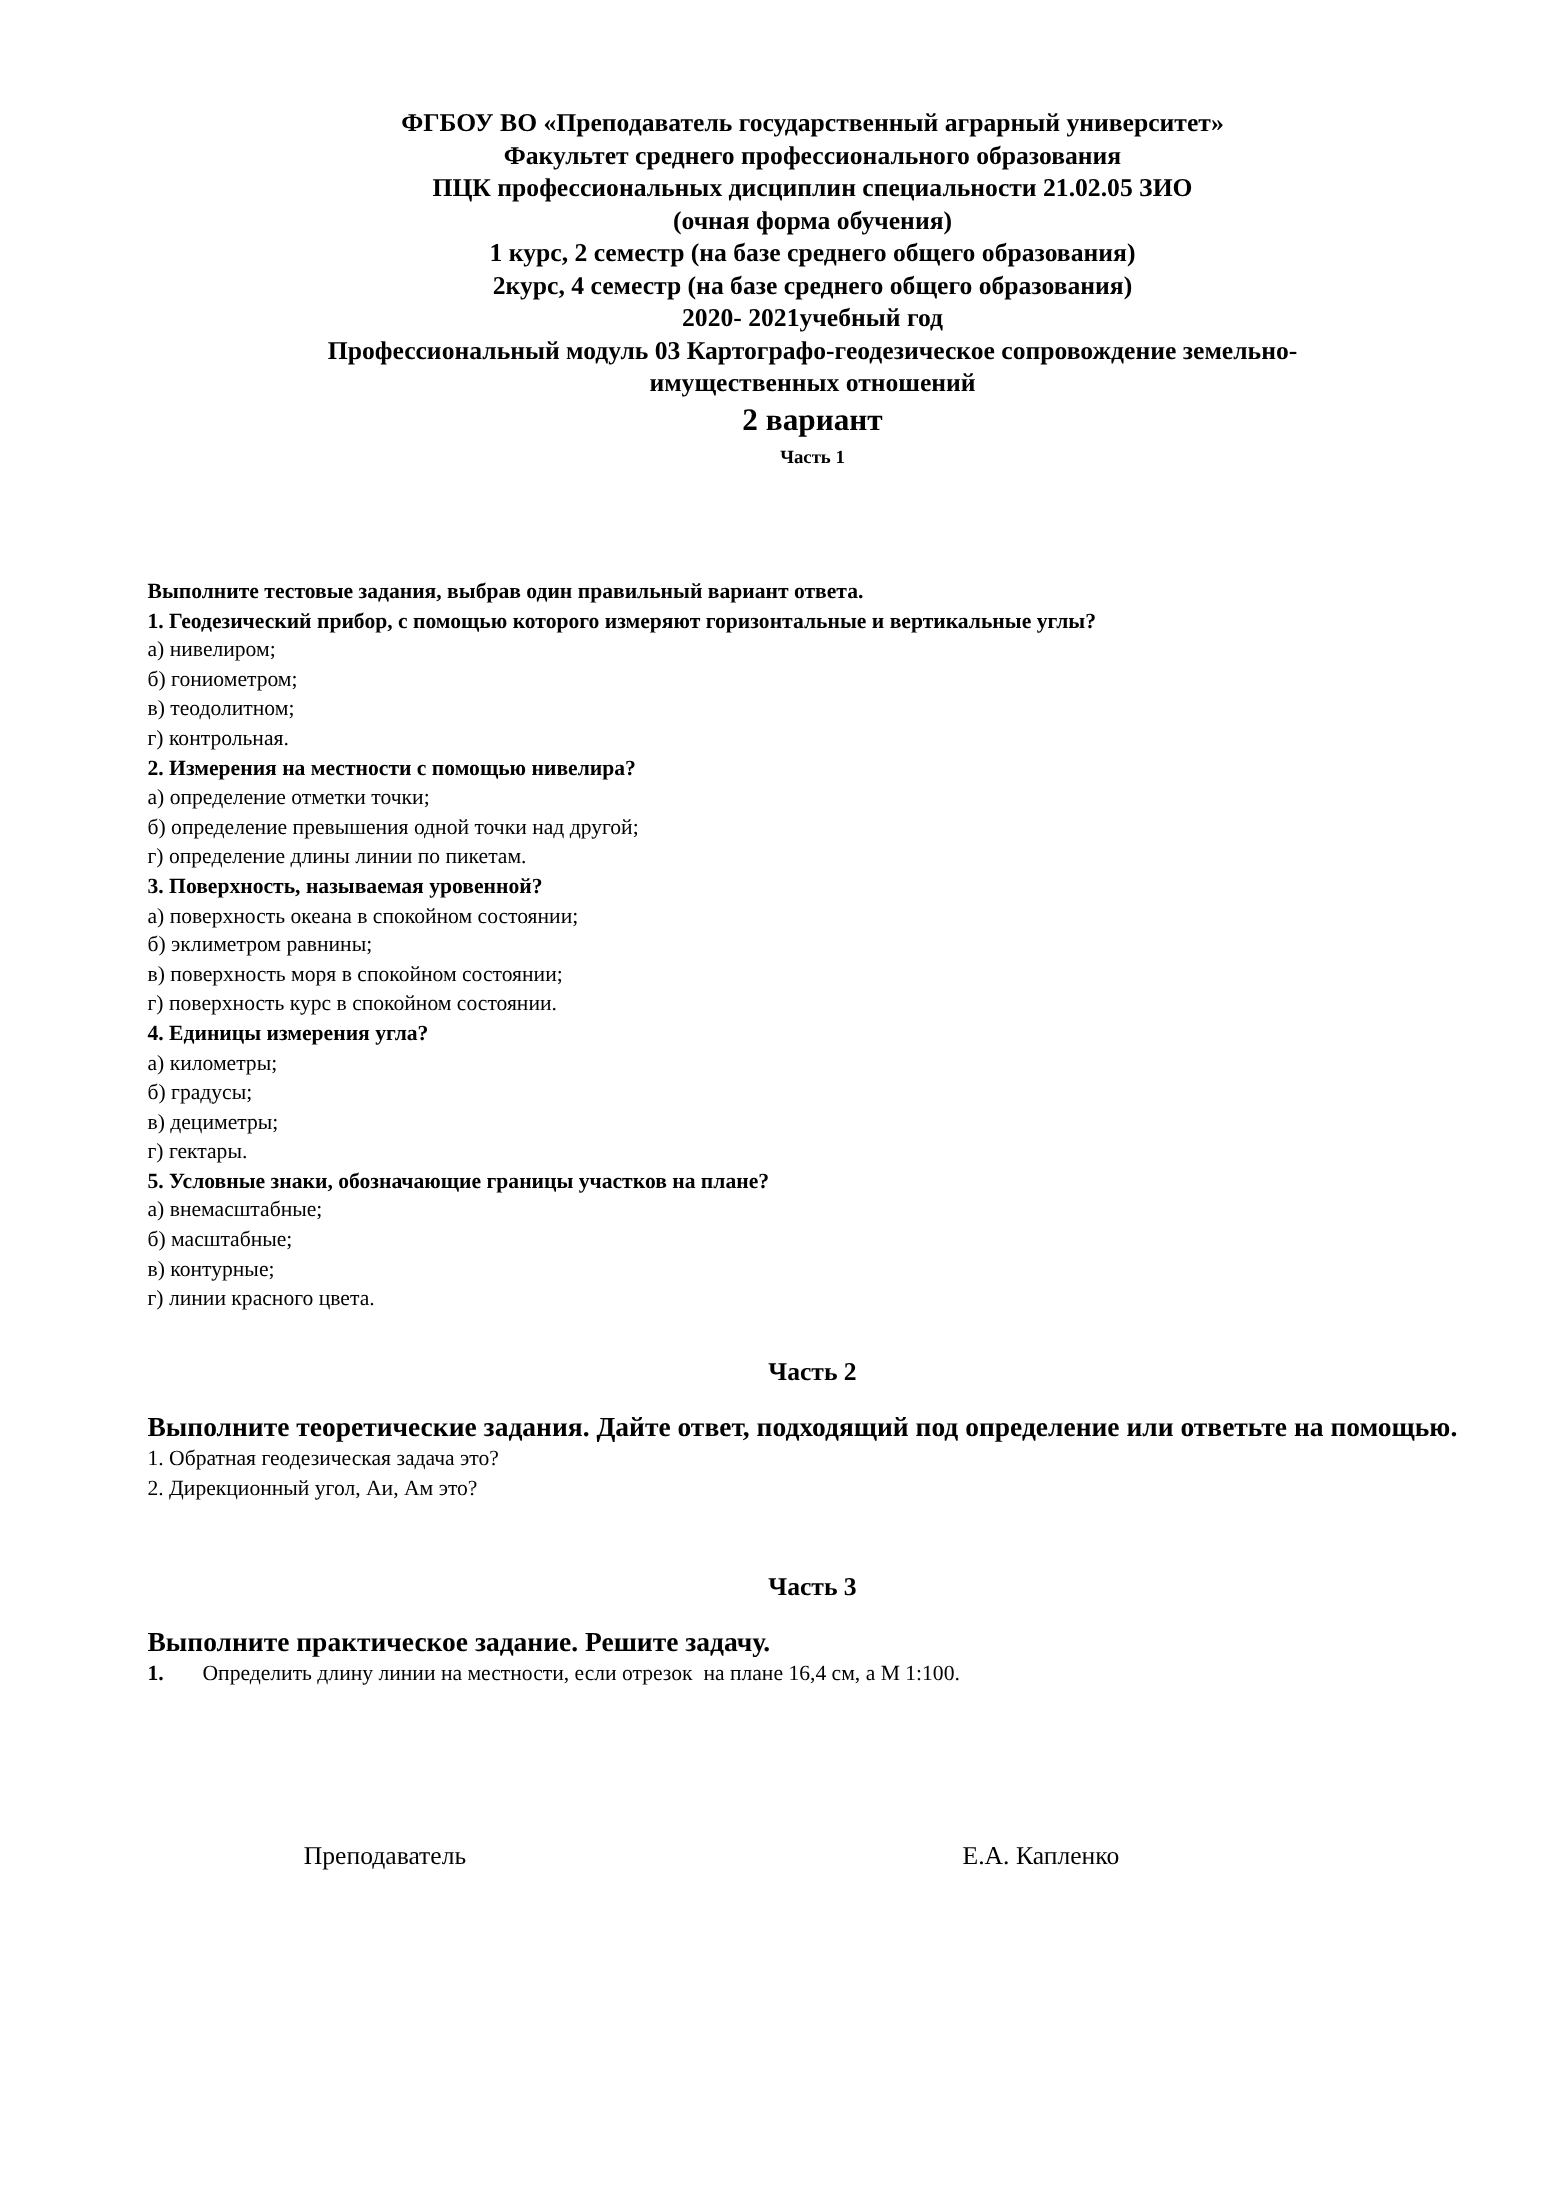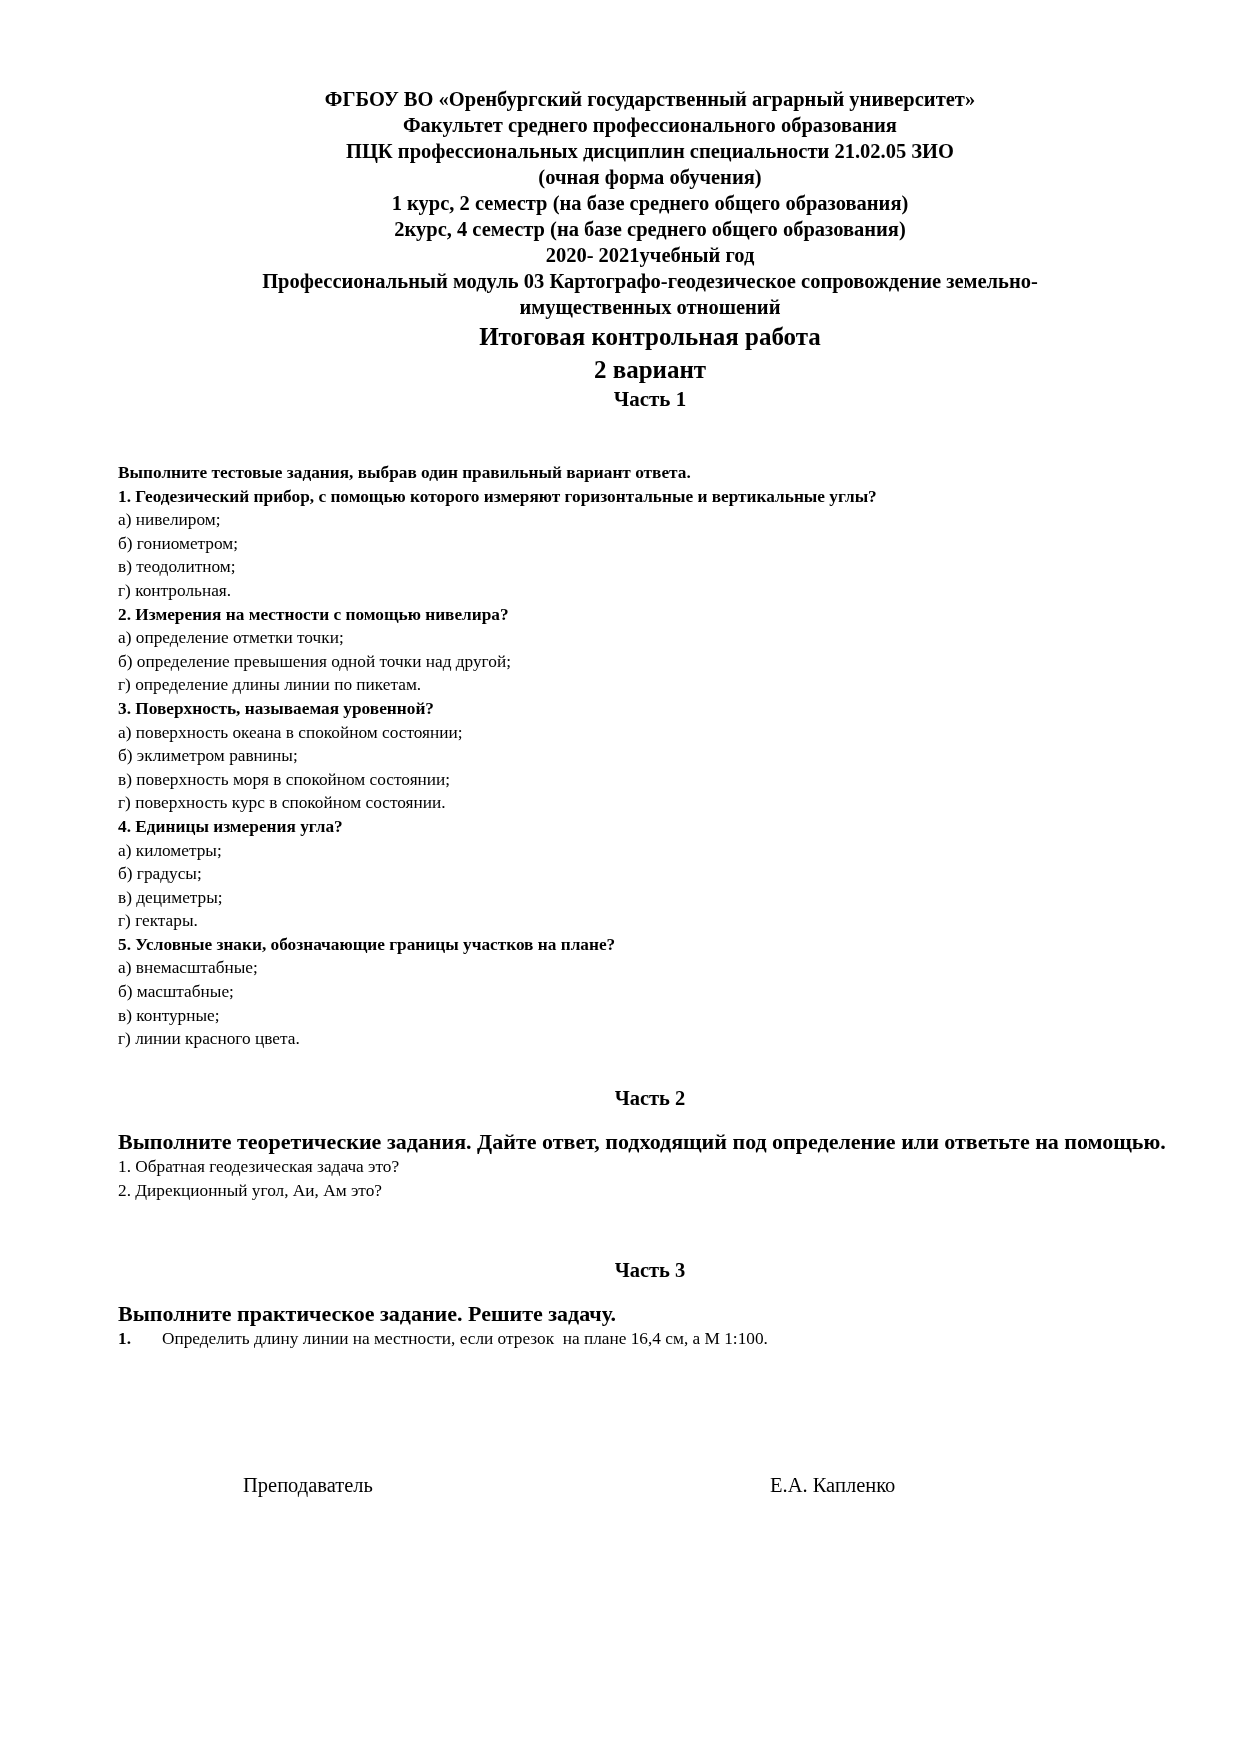--- a/index.html
+++ b/index.html
@@ -2,21 +2,21 @@
 <html><head>
   <meta charset="utf-8">
   <style>
     html, body { margin: 0; padding: 0; background: #ffffff; }
     body { width: 1241px; height: 1755px; position: relative; overflow: hidden;
            font-family: "Liberation Serif", "DejaVu Serif", serif; color: #000; }
     .page { position: absolute; left: 0; top: 0; width: 1241px; height: 1755px; }
     .header { position: absolute; left: 118px; top: 86px; width: 1064px; text-align: center; }
     .header .hl { font-weight: bold; font-size: 20.5px; line-height: 26px; }
     .header .big { font-weight: bold; font-size: 25px; line-height: 33px; }
-    .header .part { font-weight: bold; font-size: 21px; line-height: 26px; }
+    .header .part { font-weight: bold; font-size: 15px; line-height: 26px; }
     .part1 { position: absolute; left: 118px; top: 445px; width: 1064px; margin-top: 16px; }
     .line { font-size: 17.3px; line-height: 23.6px; white-space: nowrap; }
     .bold { font-weight: bold; }
     .part-title { position: absolute; left: 118px; width: 1064px; text-align: center;
                   font-weight: bold; font-size: 20.5px; line-height: 26px; }
     .instr { font-weight: bold; font-size: 22px; line-height: 27px; }
     .part2 { position: absolute; left: 118px; top: 1128px; width: 1064px; }
     .part2 .instr { text-align: justify; text-align-last: left; }
     .part3 { position: absolute; left: 118px; top: 1300px; width: 1064px; }
     .task3 { display: flex; font-size: 17.3px; line-height: 24px; }
@@ -24,30 +24,29 @@
     .signature { position: absolute; top: 1474px; left: 0; width: 1241px; font-size: 20.5px; }
     .sig-role { position: absolute; left: 243px; }
     .sig-name { position: absolute; left: 770px; }
   </style>
 </head>
 <body>
 
 <div class="page">
 
   <div class="header">
-    <div class="hl">ФГБОУ ВО «Оренбургский государственный аграрный университет»</div>
+    <div class="hl">ФГБОУ ВО «Преподаватель государственный аграрный университет»</div>
     <div class="hl">Факультет среднего профессионального образования</div>
     <div class="hl">ПЦК профессиональных дисциплин специальности 21.02.05 ЗИО</div>
     <div class="hl">(очная форма обучения)</div>
     <div class="hl">1 курс, 2 семестр (на базе среднего общего образования)</div>
     <div class="hl">2курс, 4 семестр (на базе среднего общего образования)</div>
     <div class="hl">2020- 2021учебный год</div>
     <div class="hl">Профессиональный модуль 03 Картографо-геодезическое сопровождение земельно-</div>
     <div class="hl">имущественных отношений</div>
-    <div class="big">Итоговая контрольная работа</div>
     <div class="big">2 вариант</div>
     <div class="part">Часть 1</div>
   </div>
 
   <div class="part1">
     <div class="line bold">Выполните тестовые задания, выбрав один правильный вариант ответа.</div>
 
     <div>
       <div class="line bold">1. Геодезический прибор, с помощью которого измеряют горизонтальные и вертикальные углы?</div>
       <div class="line">а) нивелиром;</div>

